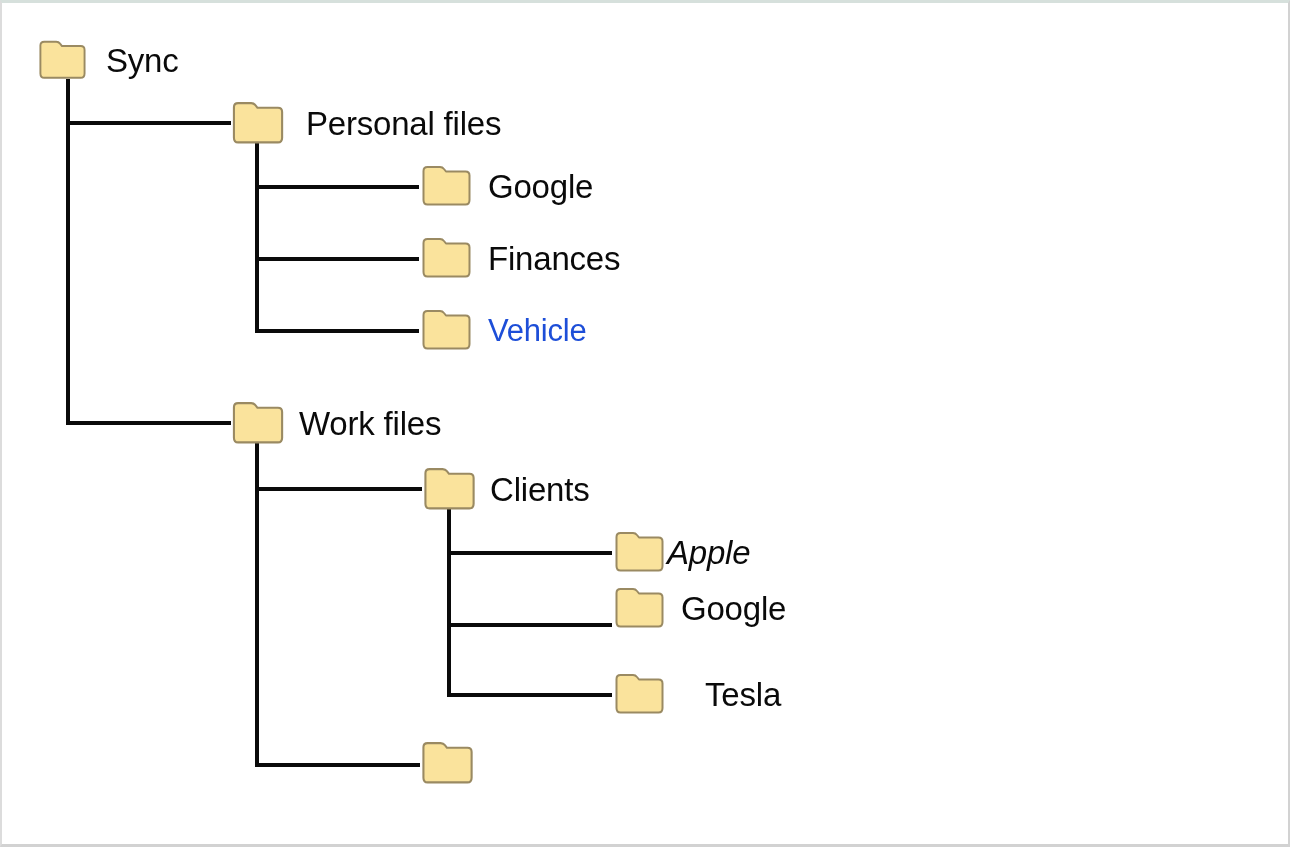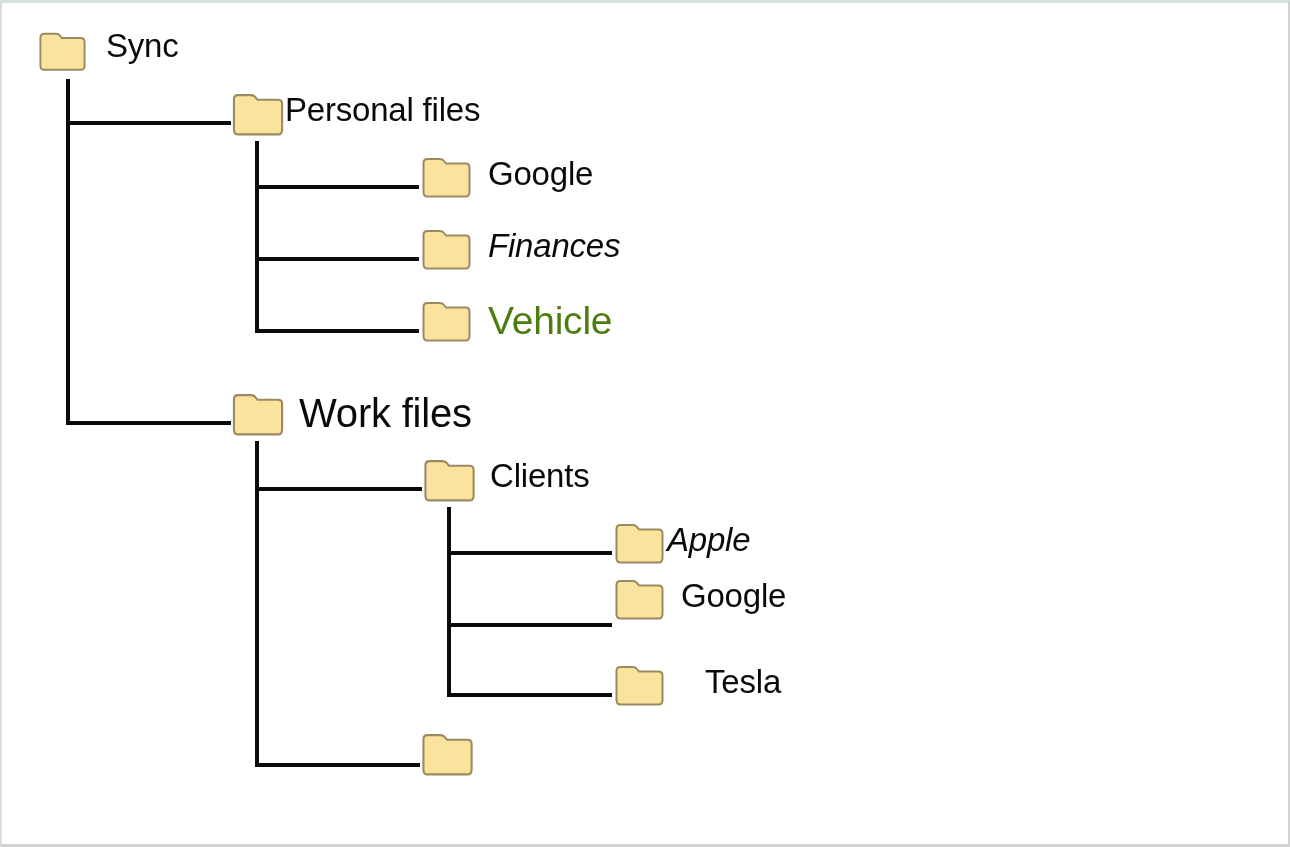--- a/index.html
+++ b/index.html
@@ -30,21 +30,21 @@
     position: absolute;
     left: 0;
     top: 0;
     width: 1290px;
     height: 847px;
     pointer-events: none;
   }
   .node {
     position: absolute;
     display: flex;
-    align-items: flex-start;
+    align-items: center;
     white-space: nowrap;
   }
   .folder-icon {
     display: block;
     flex: 0 0 auto;
   }
   .node-label {
     font-family: "Liberation Sans", "DejaVu Sans", sans-serif;
     color: #0a0a0a;
     font-weight: 400;
@@ -78,45 +78,45 @@
       <div class="node" style="left: 36px; top: 26px; height: 62px;">
         <svg class="folder-icon" width="48" height="46" viewBox="0 0 100 84">
           <path d="M5,12 Q5,4 13,4 L38,4 Q43,4 46,8 L50,13 L89,13 Q97,13 97,21 L97,70 Q97,79 89,79 L13,79 Q5,79 5,70 Z" fill="#FAE39C" stroke="#9a8a62" stroke-width="4" stroke-linejoin="round"></path>
         </svg>
         <span class="node-label" style="font-size: 33px; color: rgb(10, 10, 10); margin-left: 20px;">Sync</span>
       </div>
       <div class="node" style="left: 228px; top: 90px; height: 60px;">
         <svg class="folder-icon" width="55" height="44" viewBox="0 0 100 84">
           <path d="M5,12 Q5,4 13,4 L38,4 Q43,4 46,8 L50,13 L89,13 Q97,13 97,21 L97,70 Q97,79 89,79 L13,79 Q5,79 5,70 Z" fill="#FAE39C" stroke="#9a8a62" stroke-width="4" stroke-linejoin="round"></path>
         </svg>
-        <span class="node-label" style="font-size: 33px; color: rgb(10, 10, 10); margin-left: 0;">Personal files</span>
+        <span class="node-label" style="font-size: 33px; color: rgb(10, 10, 10); margin-left: 21px;">Personal files</span>
       </div>
       <div class="node" style="left: 416px; top: 154px; height: 58px;">
         <svg class="folder-icon" width="56" height="42" viewBox="0 0 100 84">
           <path d="M5,12 Q5,4 13,4 L38,4 Q43,4 46,8 L50,13 L89,13 Q97,13 97,21 L97,70 Q97,79 89,79 L13,79 Q5,79 5,70 Z" fill="#FAE39C" stroke="#9a8a62" stroke-width="4" stroke-linejoin="round"></path>
         </svg>
         <span class="node-label" style="font-size: 33px; color: rgb(10, 10, 10); margin-left: 14px;">Google</span>
       </div>
       <div class="node" style="left: 416px; top: 226px; height: 58px;">
         <svg class="folder-icon" width="56" height="42" viewBox="0 0 100 84">
           <path d="M5,12 Q5,4 13,4 L38,4 Q43,4 46,8 L50,13 L89,13 Q97,13 97,21 L97,70 Q97,79 89,79 L13,79 Q5,79 5,70 Z" fill="#FAE39C" stroke="#9a8a62" stroke-width="4" stroke-linejoin="round"></path>
         </svg>
-        <span class="node-label" style="font-size: 33px; color: rgb(10, 10, 10); margin-left: 14px; font-style: italic;">Finances</span>
+        <span class="node-label" style="font-size: 33px; color: rgb(10, 10, 10); margin-left: 14px;">Finances</span>
       </div>
       <div class="node" style="left: 416px; top: 298px; height: 58px;">
         <svg class="folder-icon" width="56" height="42" viewBox="0 0 100 84">
           <path d="M5,12 Q5,4 13,4 L38,4 Q43,4 46,8 L50,13 L89,13 Q97,13 97,21 L97,70 Q97,79 89,79 L13,79 Q5,79 5,70 Z" fill="#FAE39C" stroke="#9a8a62" stroke-width="4" stroke-linejoin="round"></path>
         </svg>
-        <span class="node-label" style="font-size: 39px; color: #4d7c0f; margin-left: 14px;">Vehicle</span>
+        <span class="node-label" style="font-size: 31px; color: #1d4ed8; margin-left: 14px;">Vehicle</span>
       </div>
       <div class="node" style="left: 228px; top: 390px; height: 60px;">
         <svg class="folder-icon" width="55" height="44" viewBox="0 0 100 84">
           <path d="M5,12 Q5,4 13,4 L38,4 Q43,4 46,8 L50,13 L89,13 Q97,13 97,21 L97,70 Q97,79 89,79 L13,79 Q5,79 5,70 Z" fill="#FAE39C" stroke="#9a8a62" stroke-width="4" stroke-linejoin="round"></path>
         </svg>
-        <span class="node-label" style="font-size: 40px; color: rgb(10, 10, 10); margin-left: 14px;">Work files</span>
+        <span class="node-label" style="font-size: 33px; color: rgb(10, 10, 10); margin-left: 14px;">Work files</span>
       </div>
       <div class="node" style="left: 419px; top: 456px; height: 60px;">
         <svg class="folder-icon" width="56" height="44" viewBox="0 0 100 84">
           <path d="M5,12 Q5,4 13,4 L38,4 Q43,4 46,8 L50,13 L89,13 Q97,13 97,21 L97,70 Q97,79 89,79 L13,79 Q5,79 5,70 Z" fill="#FAE39C" stroke="#9a8a62" stroke-width="4" stroke-linejoin="round"></path>
         </svg>
         <span class="node-label" style="font-size: 33px; color: rgb(10, 10, 10); margin-left: 13px;">Clients</span>
       </div>
       <div class="node" style="left: 609px; top: 520px; height: 58px;">
         <svg class="folder-icon" width="56" height="42" viewBox="0 0 100 84">
           <path d="M5,12 Q5,4 13,4 L38,4 Q43,4 46,8 L50,13 L89,13 Q97,13 97,21 L97,70 Q97,79 89,79 L13,79 Q5,79 5,70 Z" fill="#FAE39C" stroke="#9a8a62" stroke-width="4" stroke-linejoin="round"></path>

